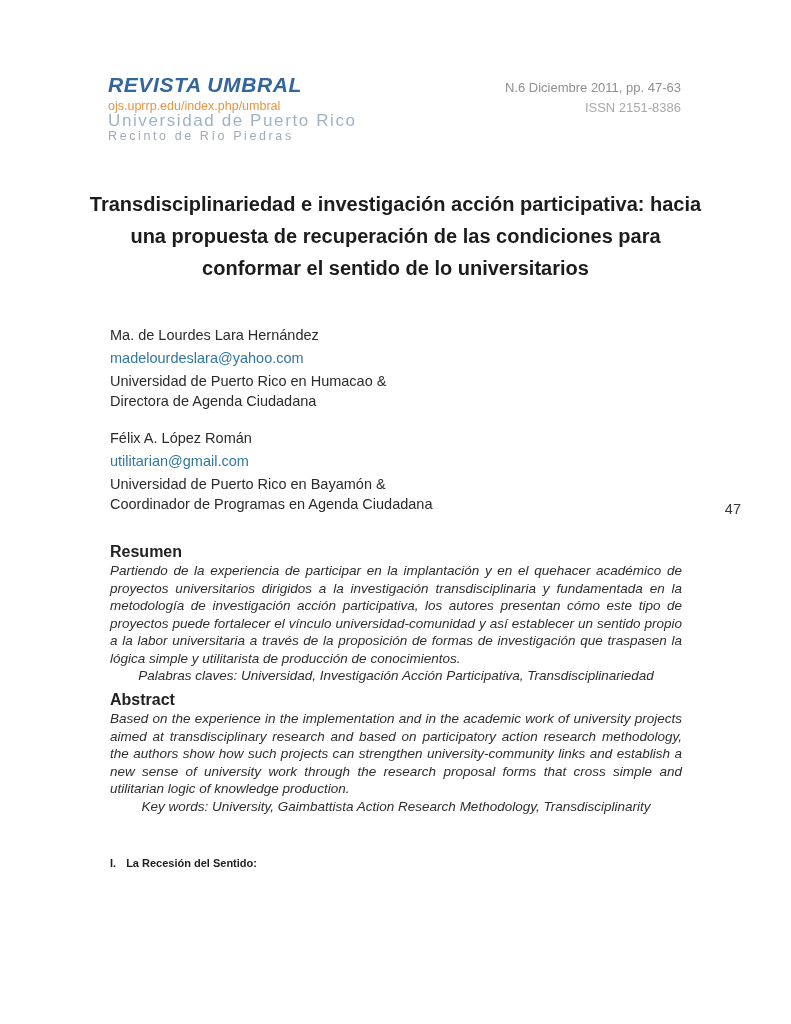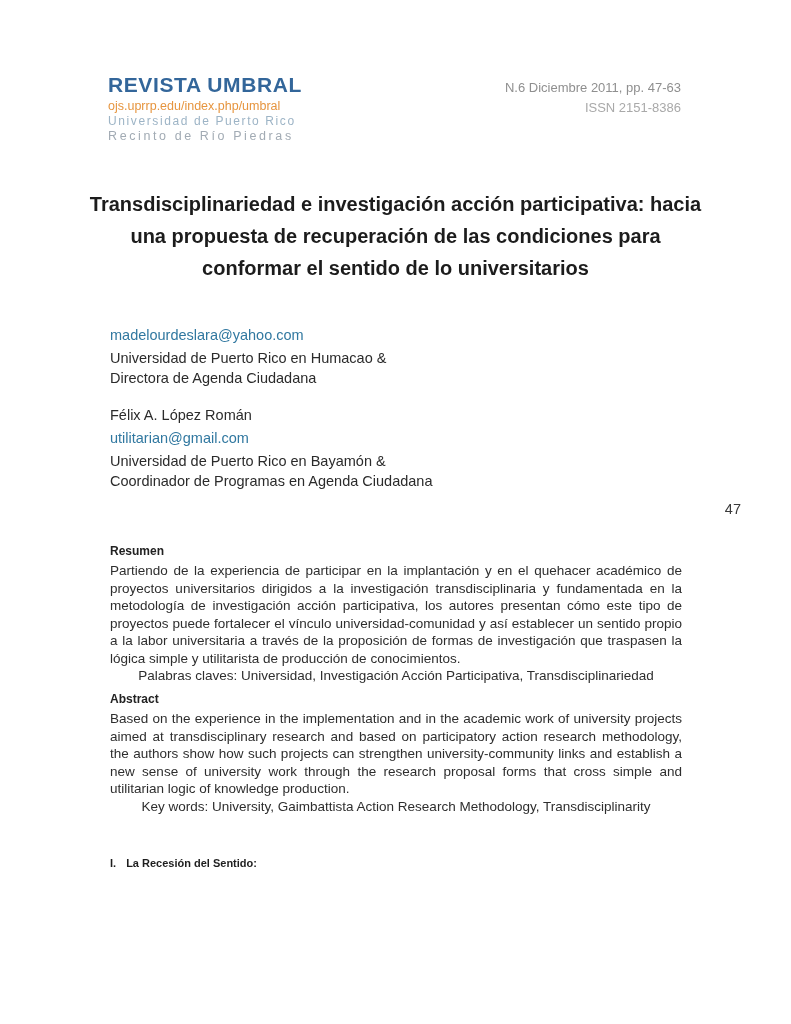--- a/index.html
+++ b/index.html
@@ -27,31 +27,32 @@
     display: flex;
     justify-content: space-between;
     align-items: flex-start;
   }
   .logo-name {
     font-size: 21px;
     font-weight: bold;
     letter-spacing: 0.6px;
     color: var(--journal-blue, #33669a);
     line-height: 24px;
+    font-style: italic;
   }
   .logo-url {
     font-size: 12.5px;
     color: var(--url-orange, #e6953f);
     line-height: 14px;
     margin-top: 2px;
     text-decoration: none;
     display: block;
   }
   .logo-inst {
-    font-size: 12px;
+    font-size: 17px;
     letter-spacing: 1.6px;
     color: var(--institution-blue, #9db4c6);
     line-height: 14px;
     margin-top: 1px;
   }
   .logo-campus {
     font-size: 12.5px;
     letter-spacing: 2.6px;
     color: var(--campus-gray, #a2abb4);
     line-height: 14px;
@@ -112,31 +113,32 @@
     color: #3a3a3a;
   }
 
   
   .abstract-block {
     position: absolute;
     left: 110px;
     width: 572px;
   }
   .abstract-block h2 {
-    font-size: 12px;
+    font-size: 16px;
     font-weight: bold;
     color: #222222;
     line-height: 17px;
     margin-bottom: 2px;
   }
   .abstract-block p {
     font-size: 13.5px;
     line-height: 17.5px;
     text-align: justify;
     color: #2e2e2e;
+    font-style: italic;
   }
   .abstract-block p.kw { text-align: center; }
   #resumen  { top: 543px; }
   #abstract { top: 691px; }
 
   
   .body-section {
     position: absolute;
     top: 857px;
     left: 110px;
@@ -171,20 +173,21 @@
     <div class="issue">
       <div>N.6 Diciembre 2011, pp. 47-63</div>
       <div class="issn">ISSN 2151-8386</div>
     </div>
   </header>
 
   <h1 class="title">Transdisciplinariedad e investigación acción participativa: hacia una propuesta de recuperación de las condiciones para conformar el sentido de lo universitarios</h1>
 
   <section class="authors">
     <div class="author">
+      <div class="author-name">Ma. de Lourdes Lara Hernández</div>
       <a class="email" href="#">madelourdeslara@yahoo.com</a>
       <div class="affil">Universidad de Puerto Rico en Humacao &amp;</div>
       <div class="affil">Directora de Agenda Ciudadana</div>
     </div>
     <div class="author">
       <div class="author-name">Félix A. López Román</div>
       <a class="email" href="#">utilitarian@gmail.com</a>
       <div class="affil">Universidad de Puerto Rico en Bayamón &amp;</div>
       <div class="affil">Coordinador de Programas en Agenda Ciudadana</div>
     </div>

